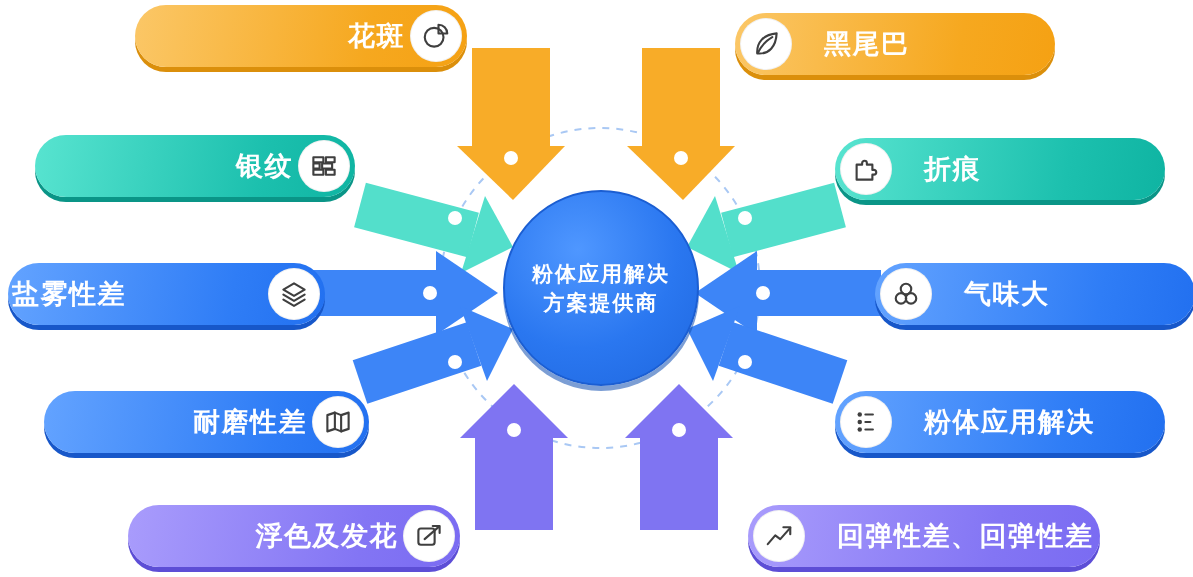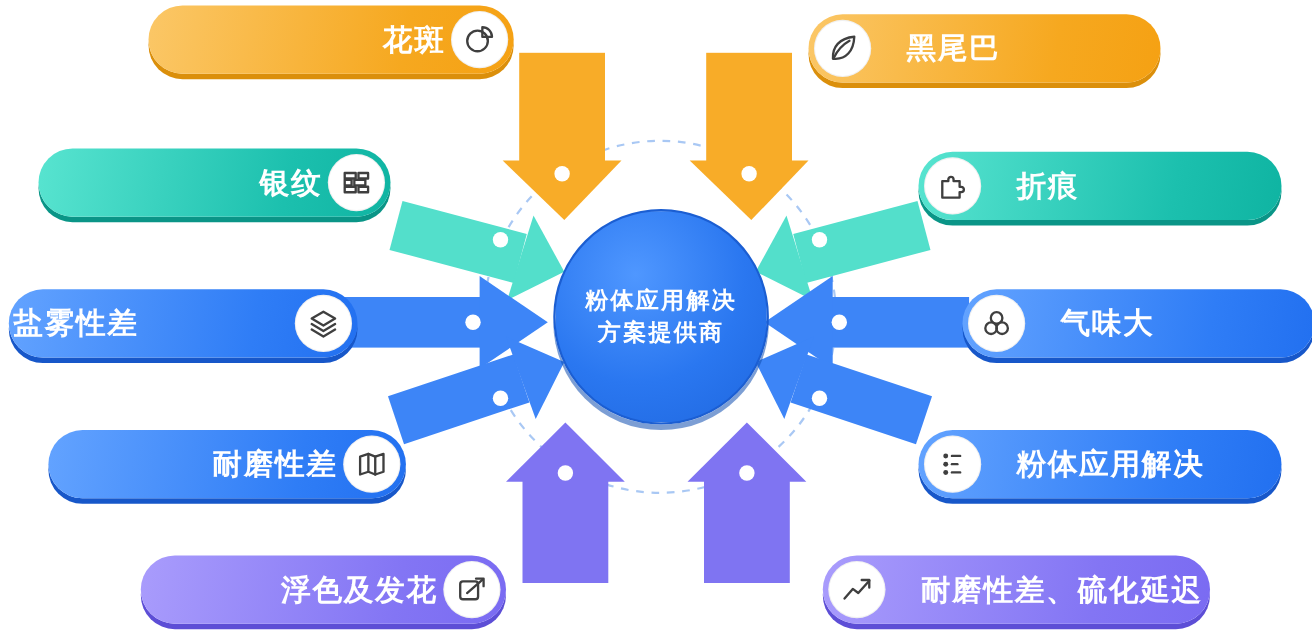--- a/index.html
+++ b/index.html
@@ -217,16 +217,16 @@
     <span class="label">粉体应用解决</span>
   </div>
 
   <div id="pill-huitan" class="pill right purple">
     <span class="icon-circle">
       <svg class="icon" viewBox="0 0 24 24">
         <path d="M3 18.5 L9 11.5 13 14.5 21 5.5"></path>
         <path d="M15.5 5 H21 V10.5"></path>
       </svg>
     </span>
-    <span class="label">耐磨性差、硫化延迟</span>
+    <span class="label">回弹性差、回弹性差</span>
   </div>
 
 </div>
 
 </body></html>

